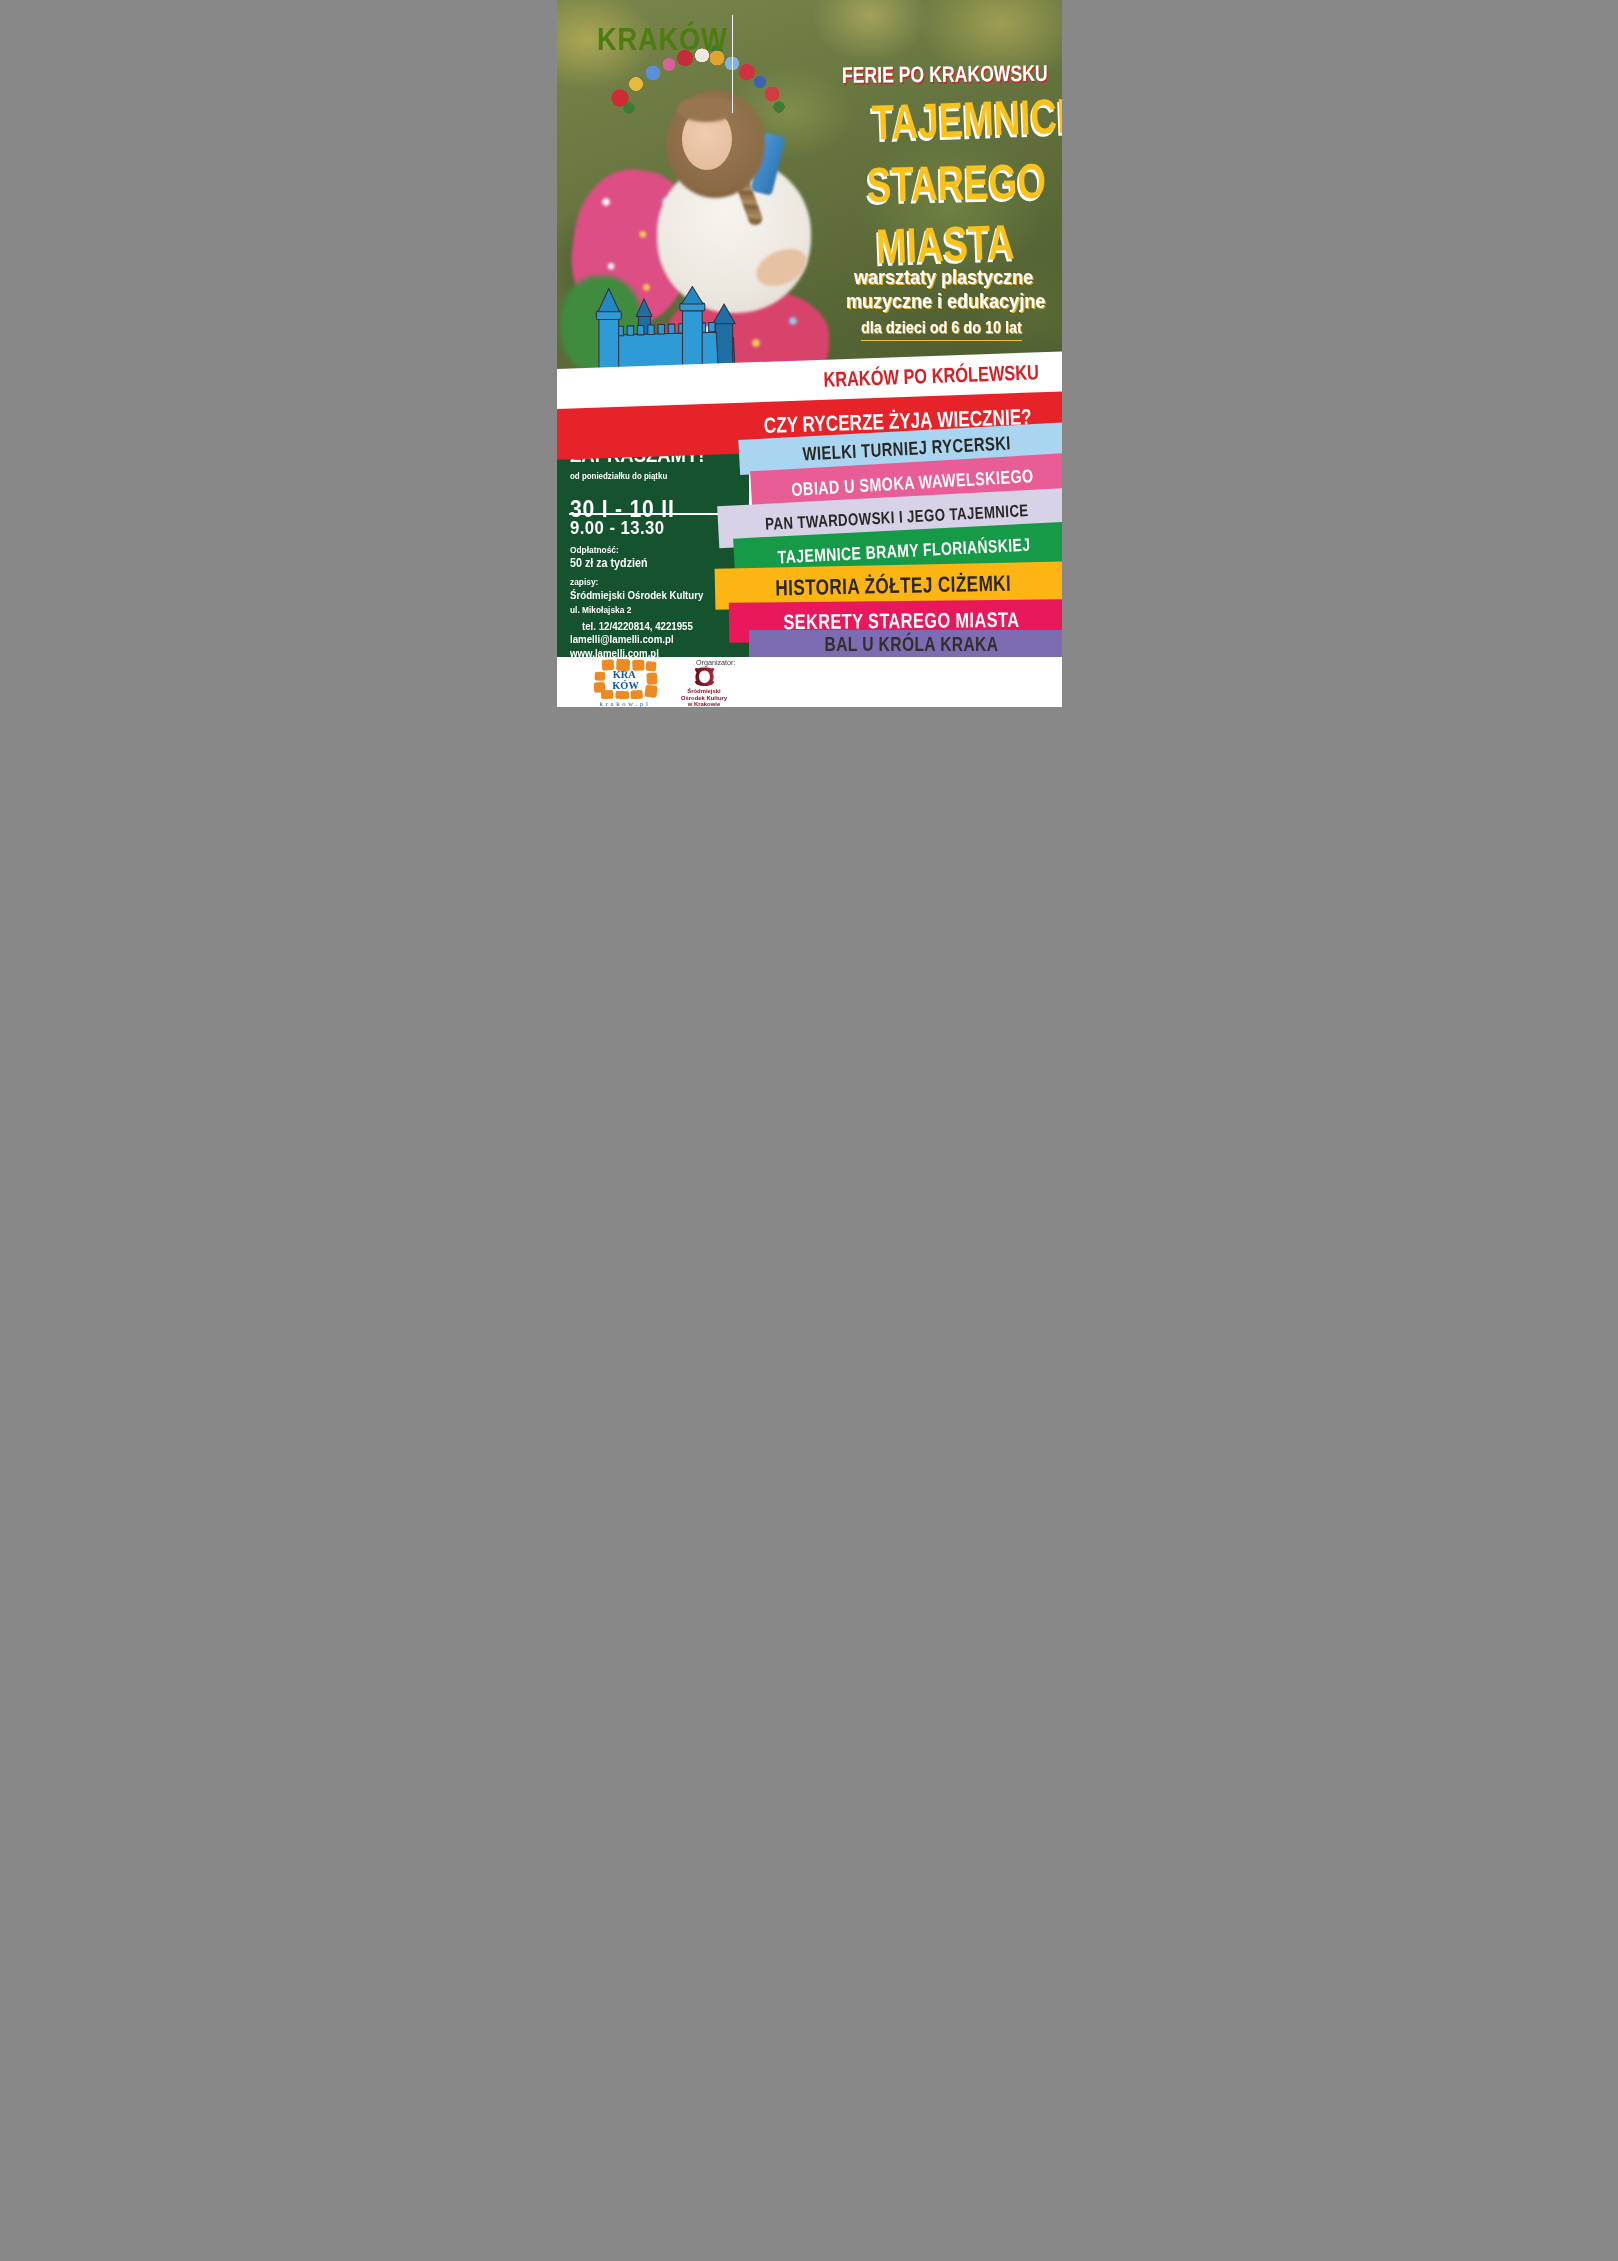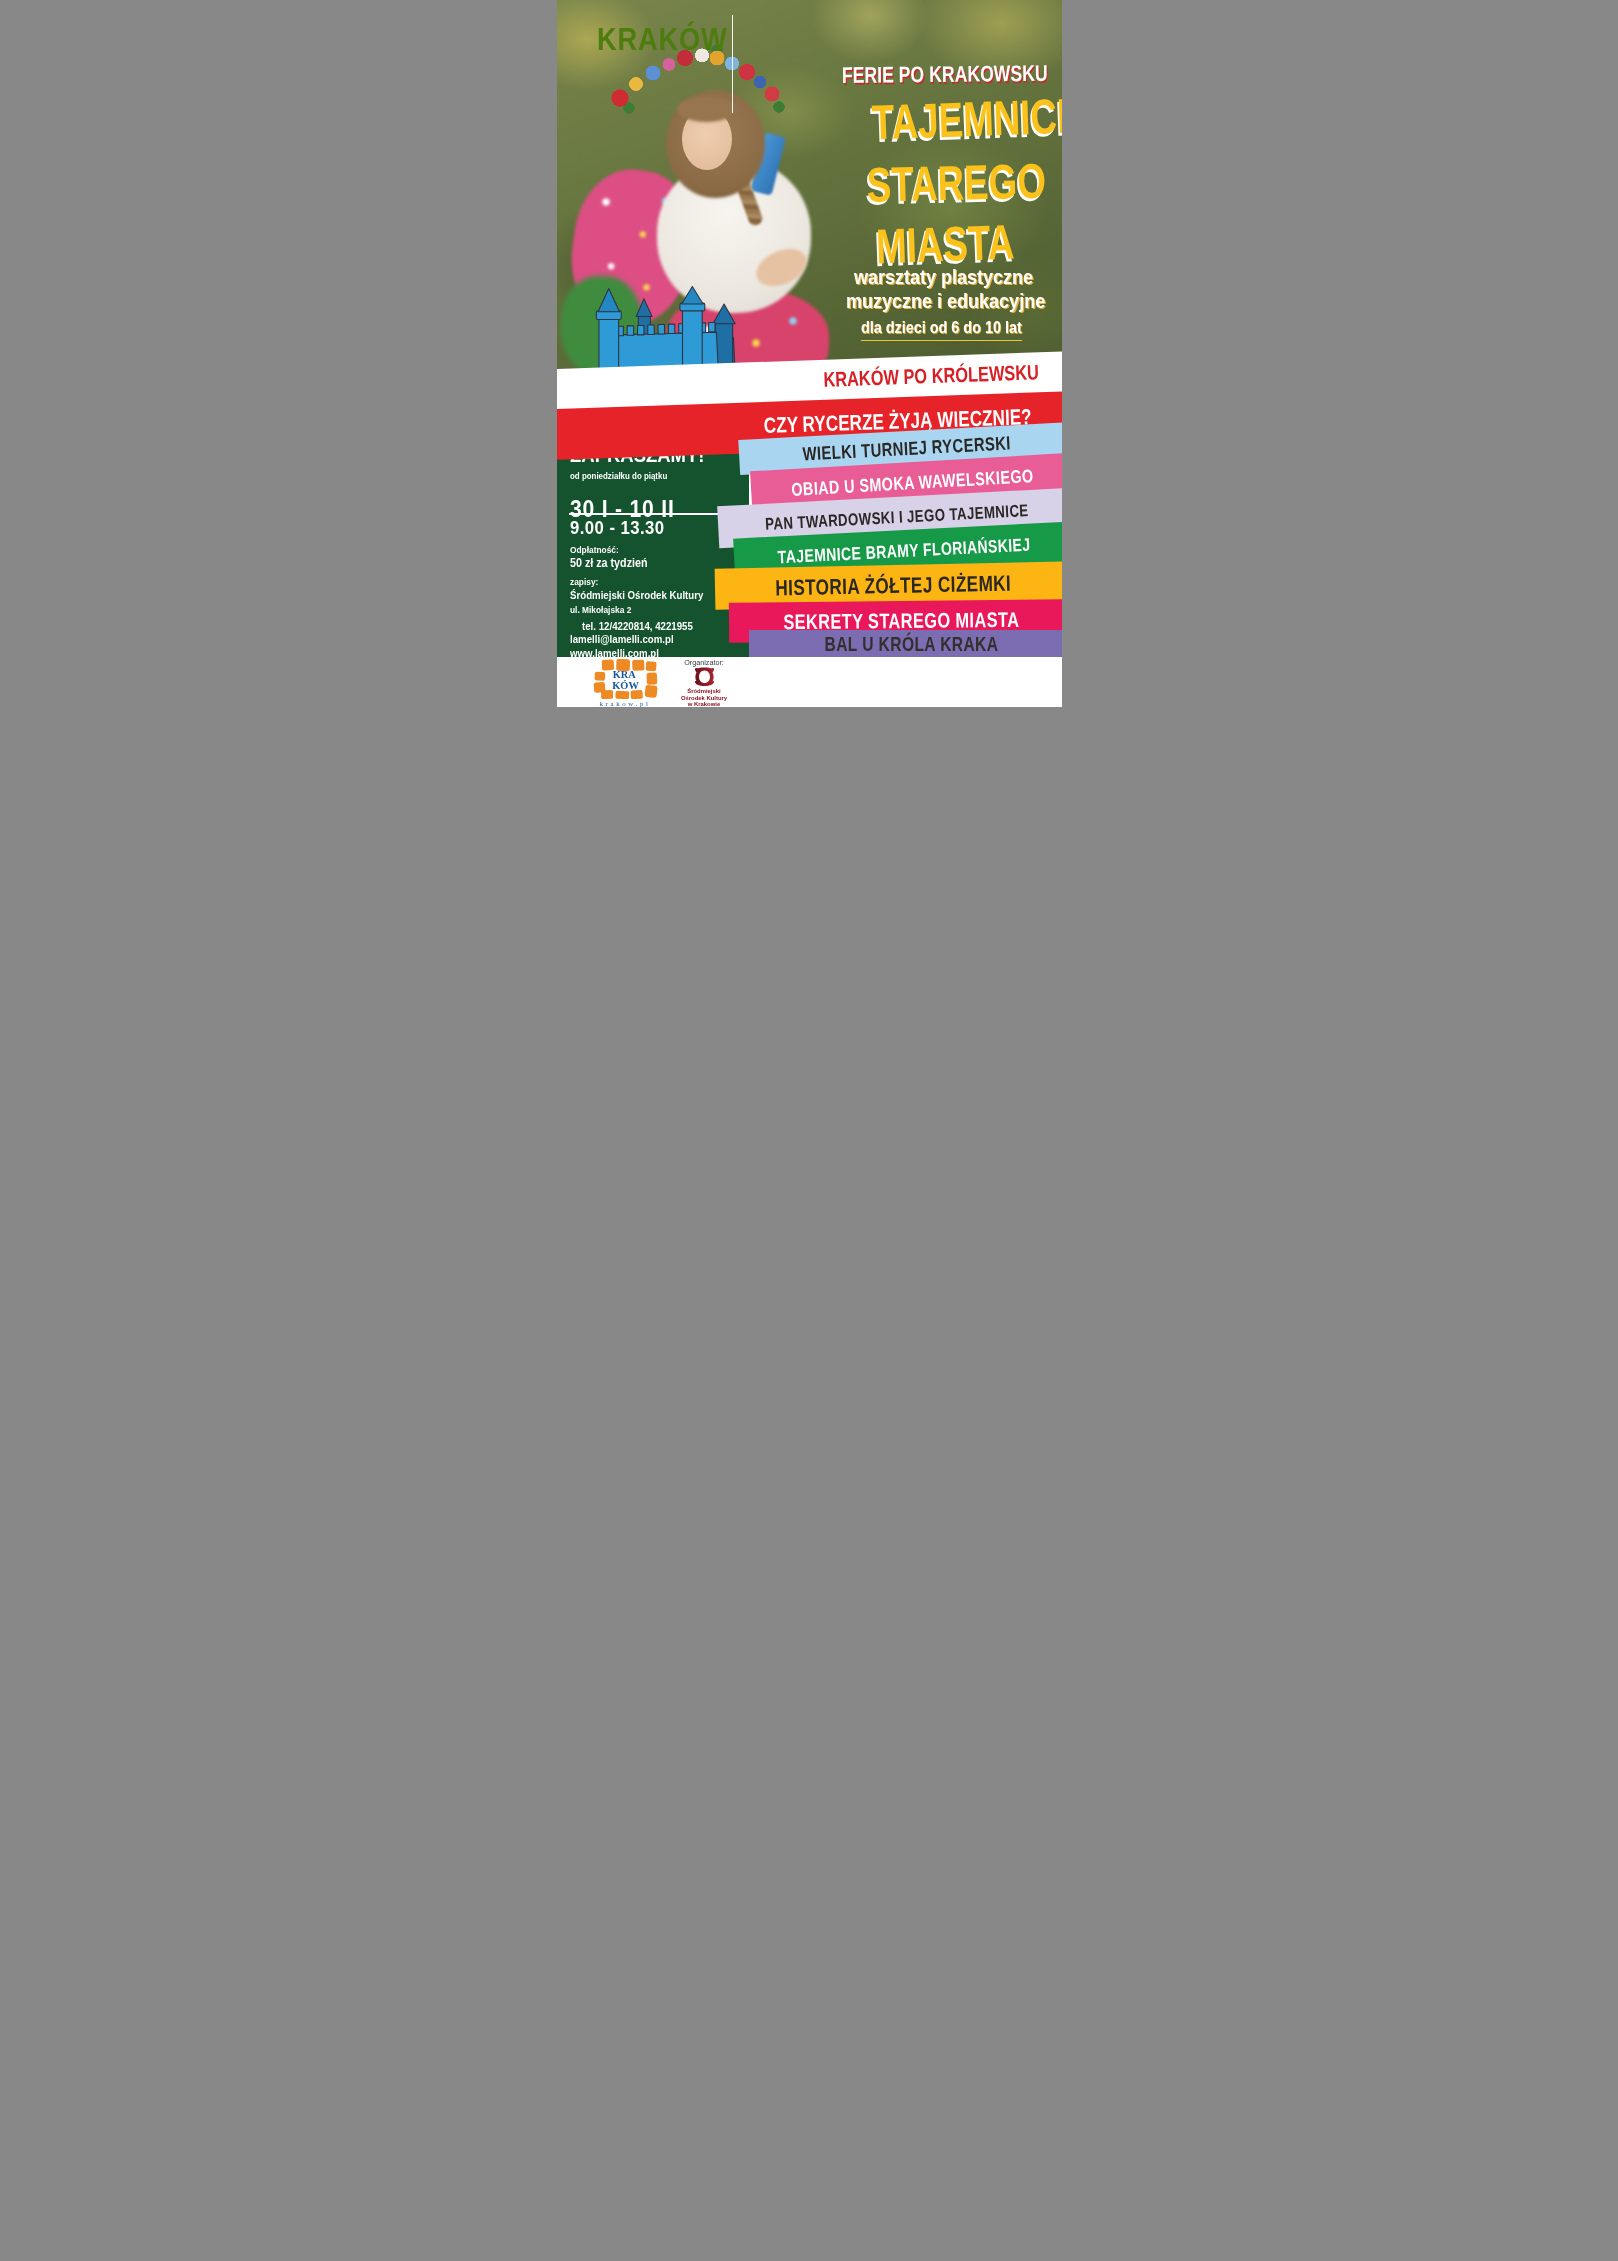--- a/index.html
+++ b/index.html
@@ -142,21 +142,21 @@
   .strip-4{left:177px;top:530px;width:340px;height:43px;transform:rotate(-2.9deg);z-index:8;font-size:18px;}
   .strip-5{left:158px;top:565px;width:357px;height:41px;transform:rotate(-1.2deg);z-index:9;font-size:22px;}
   .strip-6{left:172px;top:601px;width:344px;height:40px;transform:rotate(-.6deg);z-index:10;font-size:21px;}
   .strip-7{left:192px;top:630px;width:325px;height:29px;transform:rotate(0deg);z-index:11;font-size:20px;}
   
   .footer{position:absolute;left:0;top:657px;width:505px;height:51px;background:#fff;z-index:12;}
   .krk-block{position:absolute;left:30px;top:1.8px;width:77px;text-align:center;}
   .krk-domain{margin-top:-0.9px;font-family:"Liberation Serif", serif;font-size:6.8px;
     letter-spacing:2.7px;color:#17599c;}
   .org-block{position:absolute;left:116px;top:0.9px;width:63px;text-align:center;}
-  .org-label{font-size:7.2px;color:#3a3a3a;text-align:center;}
+  .org-label{font-size:7.2px;color:#3a3a3a;text-align:right;}
   .org-name{font-size:5.9px;line-height:6.8px;font-weight:bold;color:#8c1426;}
 </style>
 </head>
 <body>
 
 <div class="poster">
 
   <div class="photo">
     <div class="skirt"></div>
     <div class="green-patch"></div>

